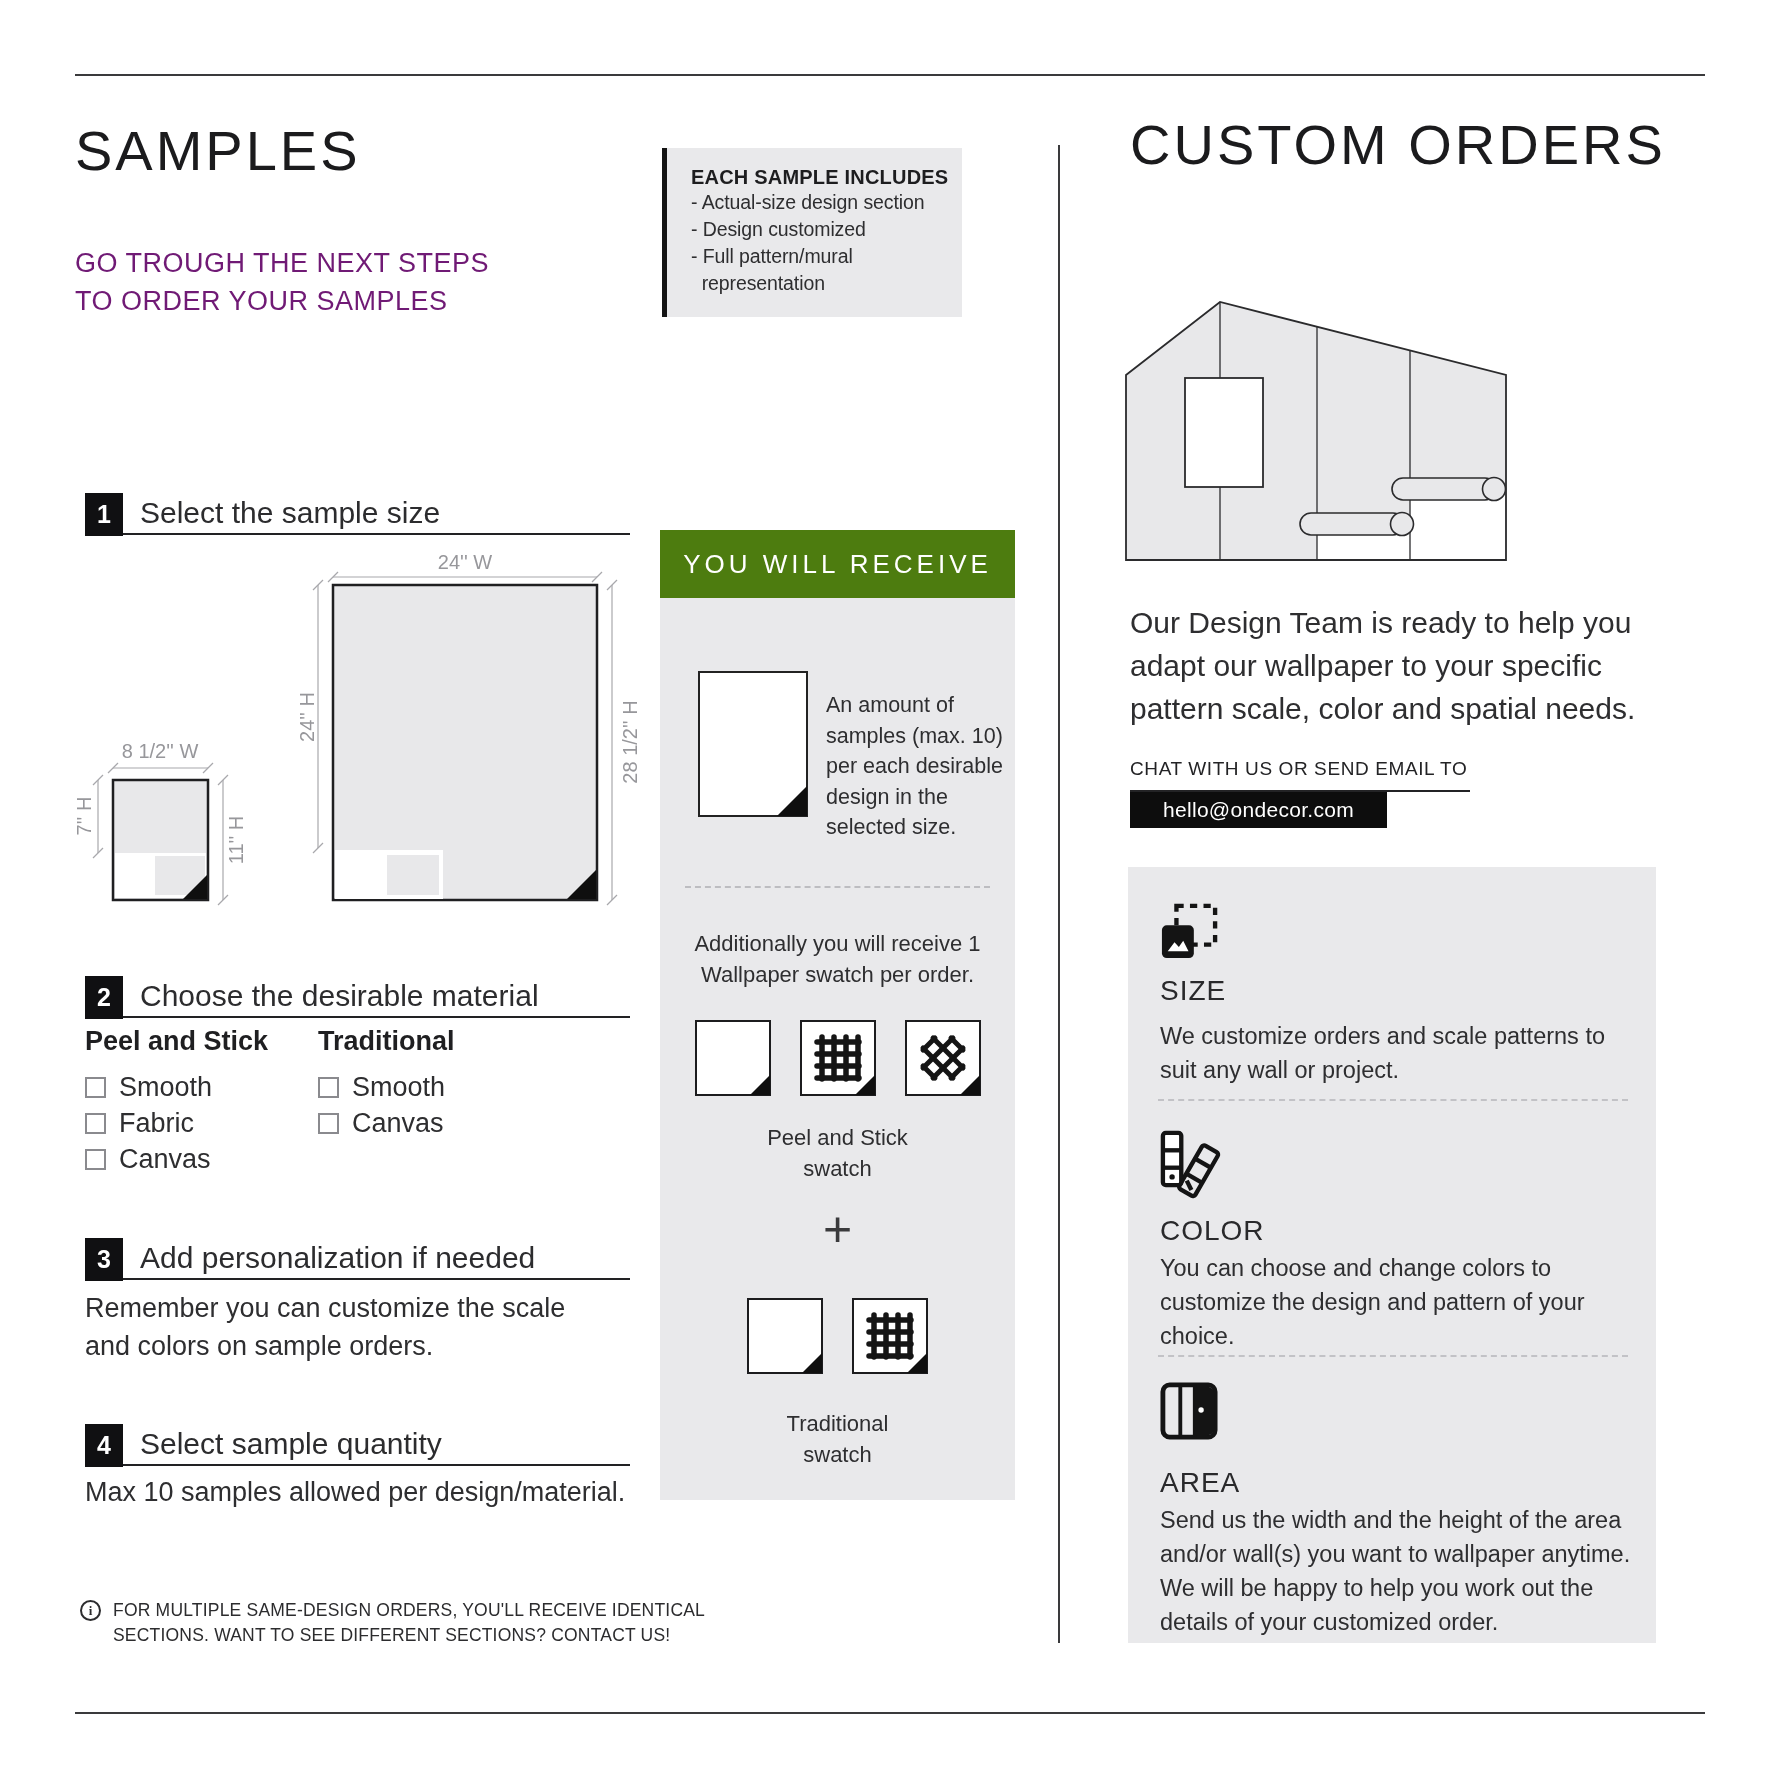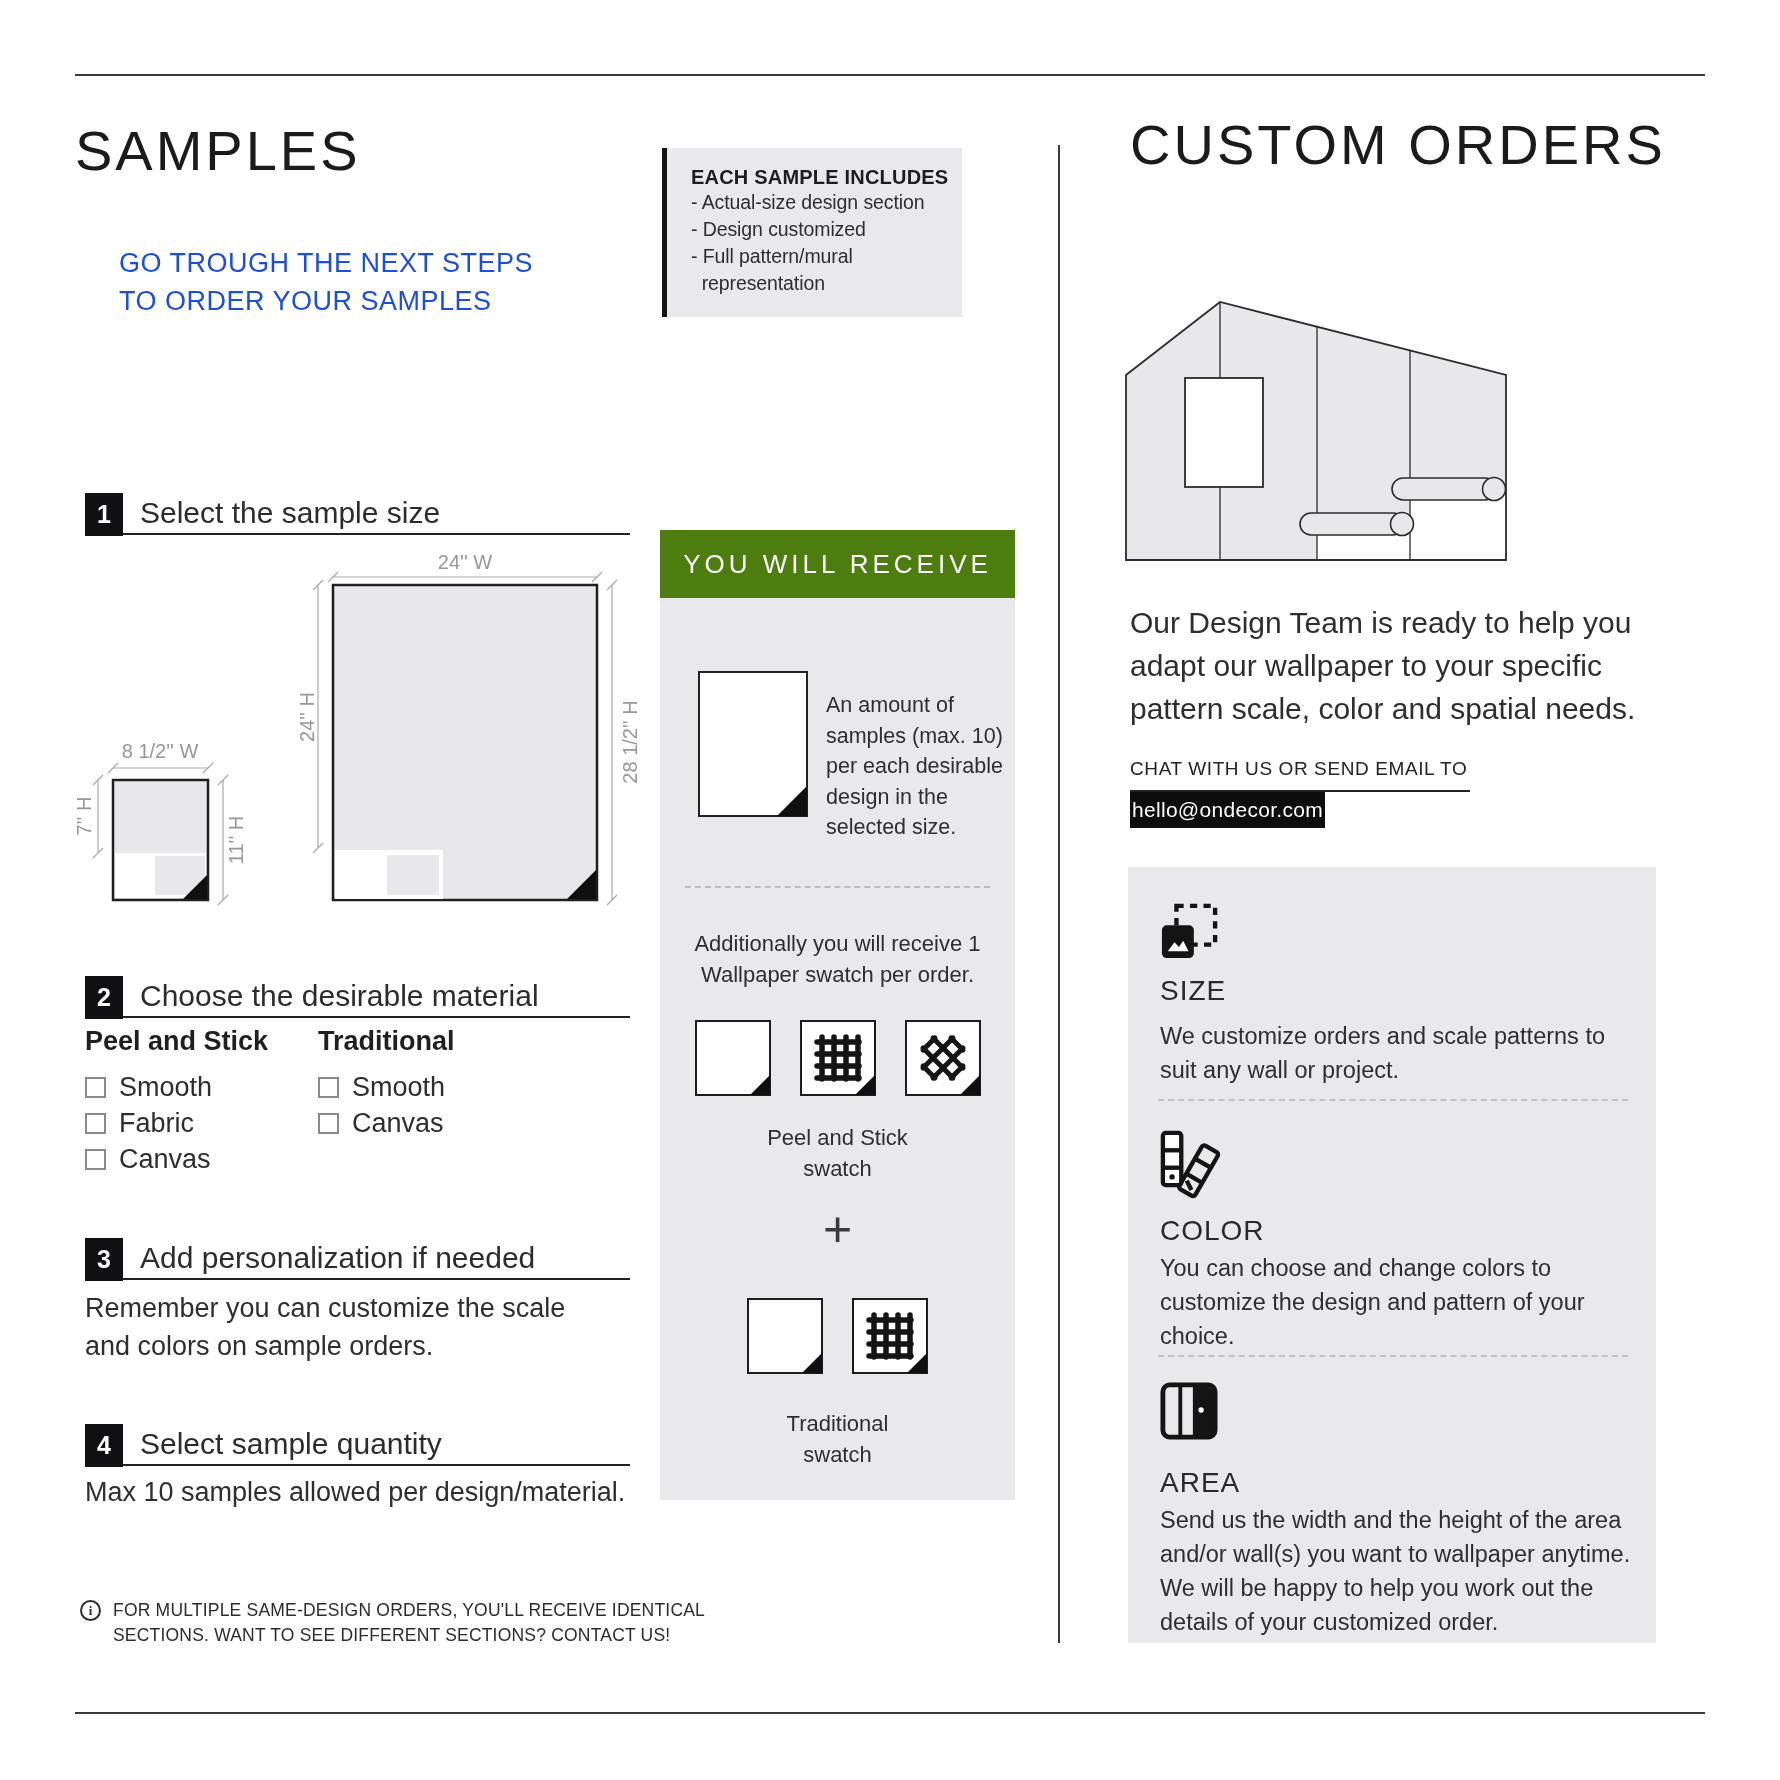--- a/index.html
+++ b/index.html
@@ -8,21 +8,21 @@
     font-family:"Liberation Sans", sans-serif;color:#2a2a2c;overflow:hidden;
   }
   .abs{position:absolute;}
   .prewrap{white-space:pre-wrap;}
   
   .hrule{position:absolute;left:75px;width:1630px;height:2px;background:#3a3a3c;}
   .vrule{position:absolute;left:1058px;top:145px;width:2px;height:1498px;background:#3a3a3c;}
   
   .big-title{font-size:56px;letter-spacing:3px;color:#1b1b1d;font-weight:400;}
   
-  .intro{font-size:27px;line-height:1.4;letter-spacing:0.5px;color:#1d4ed8;margin-left:44px;}
+  .intro{font-size:27px;line-height:1.4;letter-spacing:0.5px;color:#701a75;}
   .includes-box{position:absolute;left:662px;top:148px;background:#e9e9eb;border-left:5px solid #141414;
     padding:18px 14px 20px 24px;}
   .includes-title{font-size:20px;font-weight:700;color:#1d1d1f;letter-spacing:0.2px;}
   .includes-item{font-size:19.5px;line-height:1.38;color:#2e2e30;letter-spacing:-0.1px;}
   .step{position:absolute;border-bottom:2px solid #222224;height:40px;}
   .step-num{position:absolute;left:0;top:0;width:38px;height:43px;background:#101012;color:#ffffff;
     font-size:25px;font-weight:600;display:flex;align-items:center;justify-content:center;}
   .step-title{position:absolute;left:55px;top:3px;font-size:30px;color:#2c2c2e;}
   .mat-col{position:absolute;}
   .mat-title{font-size:27px;font-weight:700;color:#1f1f21;margin-bottom:12px;}
@@ -49,21 +49,21 @@
   .swatch.fold:after{border-bottom-width:20px;border-left-width:20px;}
   .swatch-row{position:absolute;left:0;width:100%;display:flex;justify-content:center;gap:29px;}
   .mid-text{font-size:21.5px;line-height:1.42;color:#2e2e30;}
   .mid-center{text-align:center;}
   .dashed-div{position:absolute;left:25px;right:25px;border-top:2px dashed #bdbdc1;}
   .plus{position:absolute;left:0;width:100%;text-align:center;font-size:50px;font-weight:300;color:#3a3a3c;line-height:1;}
   
   .r-intro{font-size:30px;line-height:1.43;color:#2e2e30;}
   .chat-label{font-size:19px;letter-spacing:0.6px;color:#232325;border-bottom:2px solid #232325;
     display:inline-block;padding-bottom:10px;width:340px;}
-  .email-chip{display:inline-block;background:#0d0d0d;color:#fff;font-size:21px;padding:6px 2px;letter-spacing:0.3px;}
+  .email-chip{display:inline-block;background:#0d0d0d;color:#fff;font-size:21px;padding:6px 33px;letter-spacing:0.3px;}
   .feat-panel{position:absolute;left:1128px;top:867px;width:528px;height:776px;background:#e9e9eb;}
   .feat-name{position:absolute;left:32px;font-size:28px;letter-spacing:1px;color:#29292b;}
   .feat-text{position:absolute;left:32px;width:484px;font-size:23.5px;line-height:1.45;color:#2e2e30;}
   .feat-div{position:absolute;left:30px;right:28px;border-top:2px dashed #c2c2c6;}
   .feat-icon{position:absolute;left:32px;width:58px;height:60px;}
 </style>
 </head>
 <body>
 
 <div class="hrule" style="top:74px;"></div>

